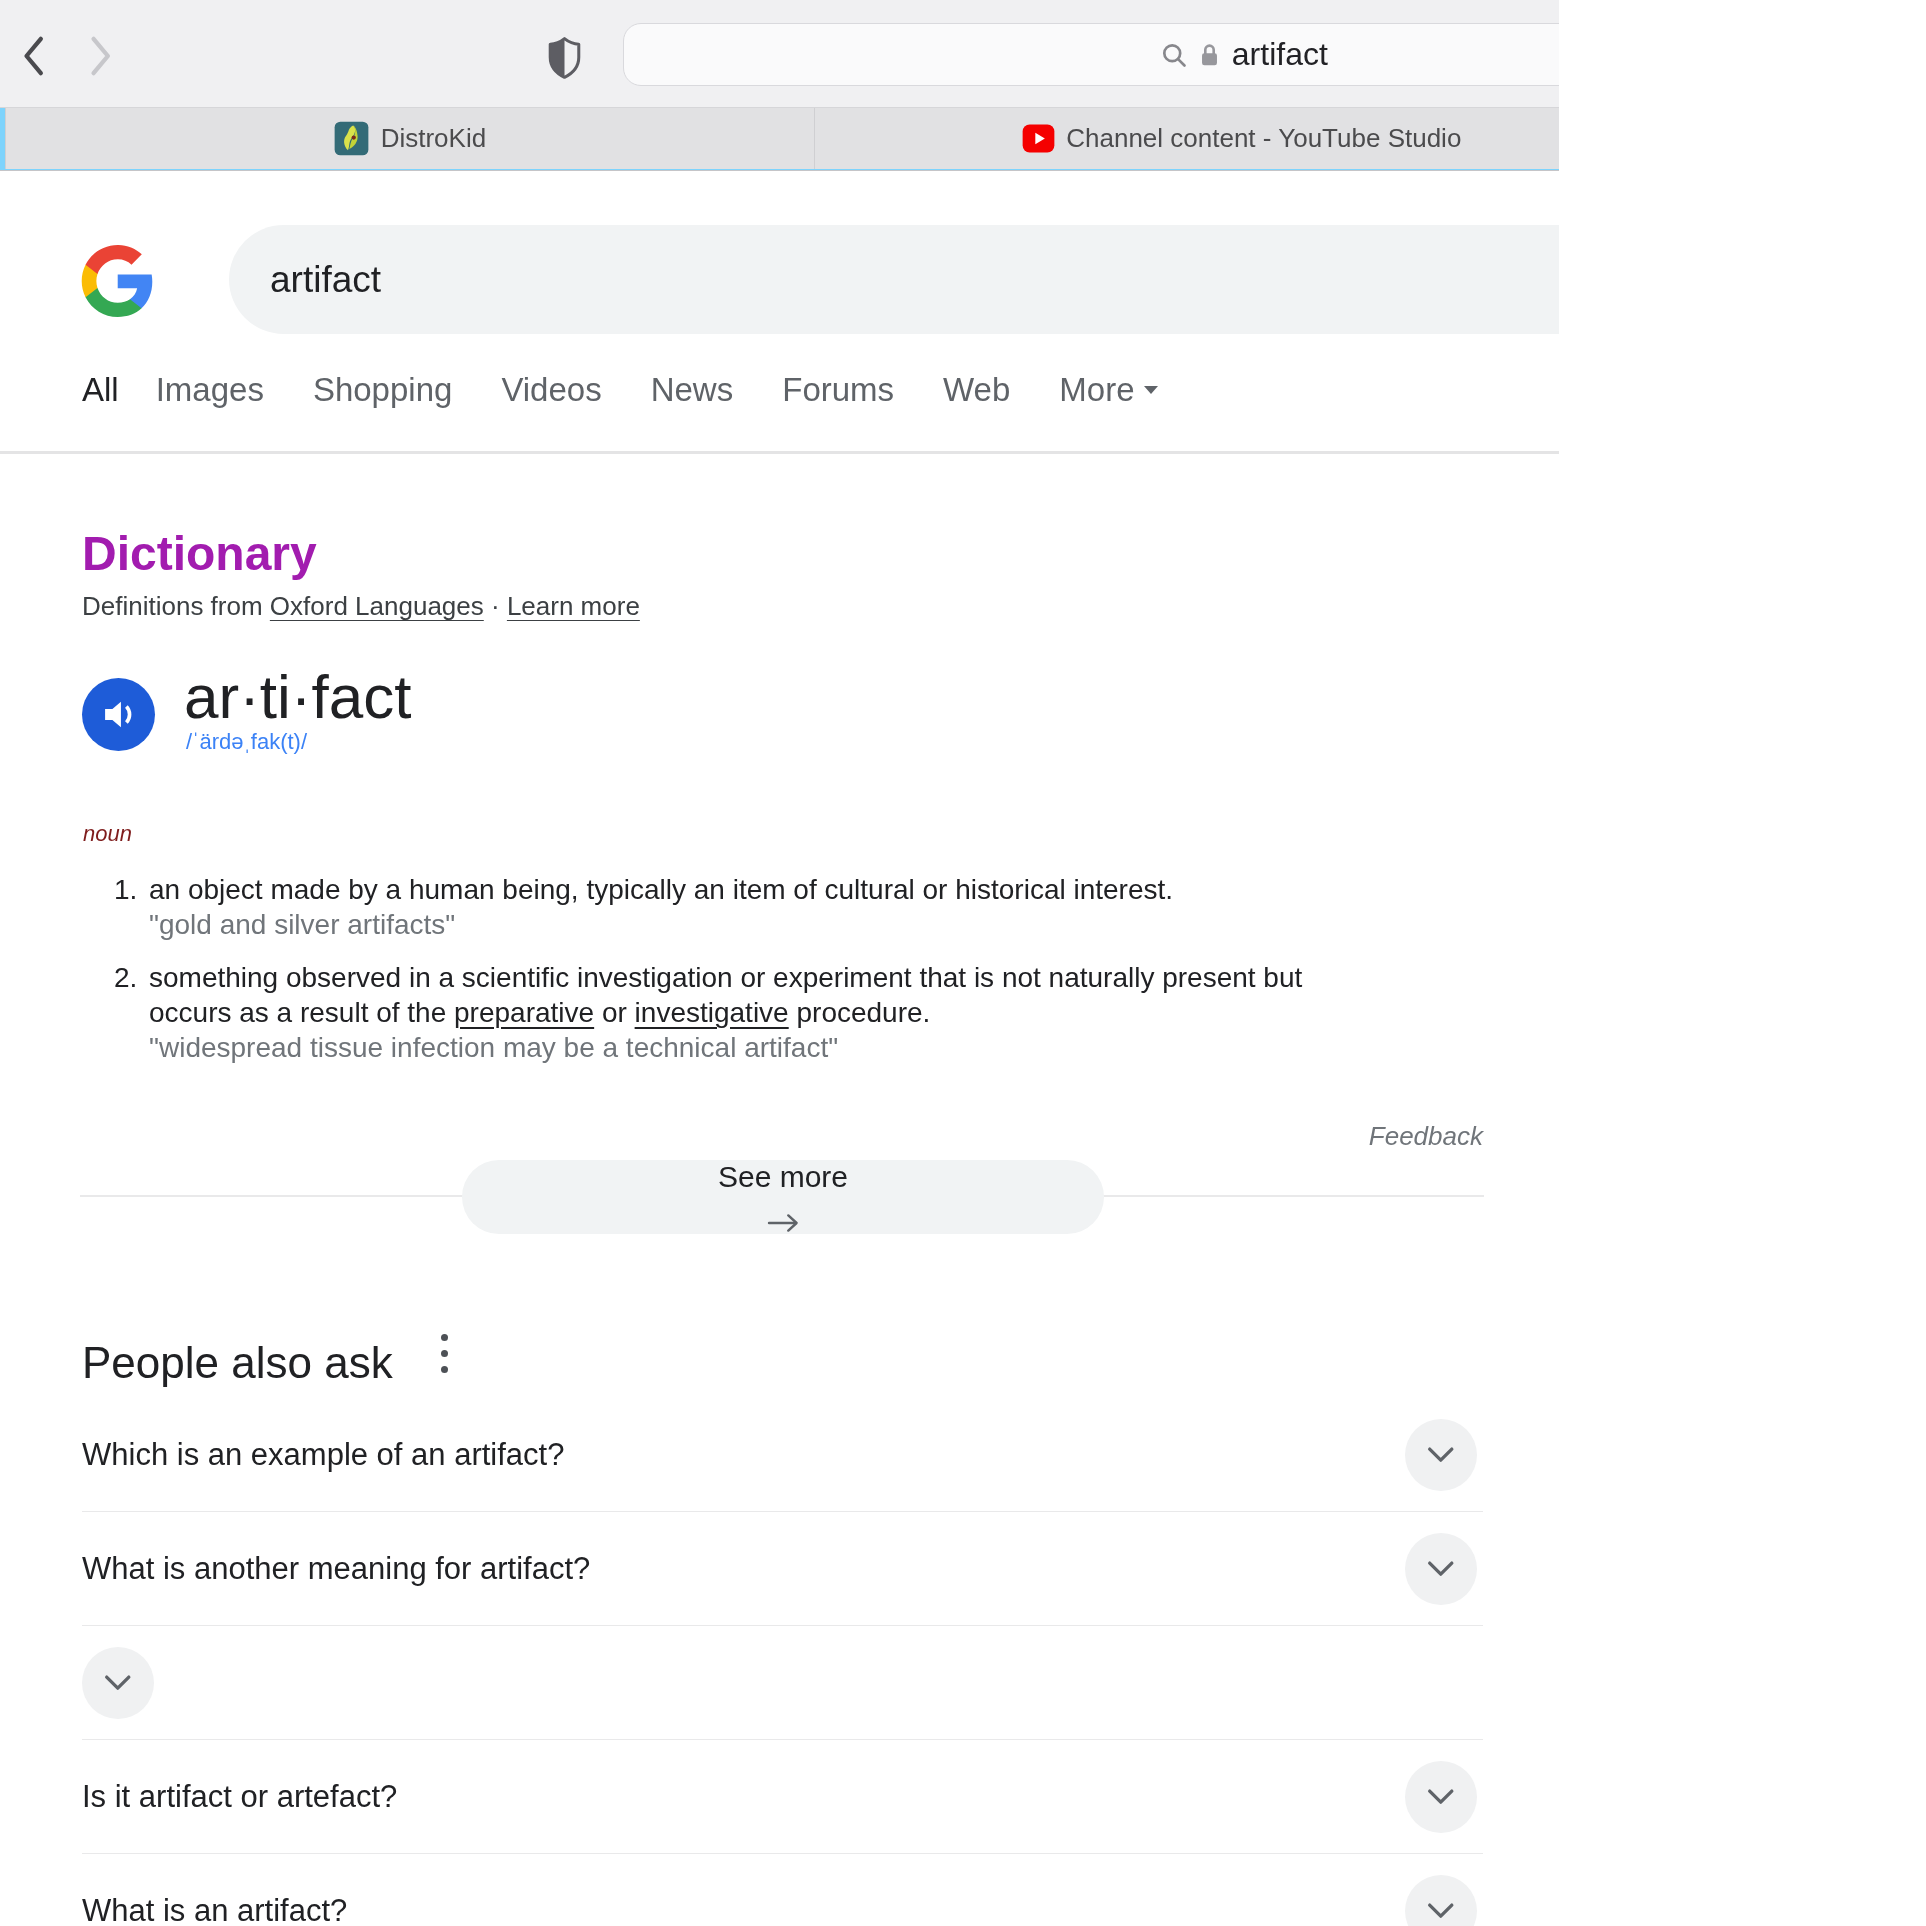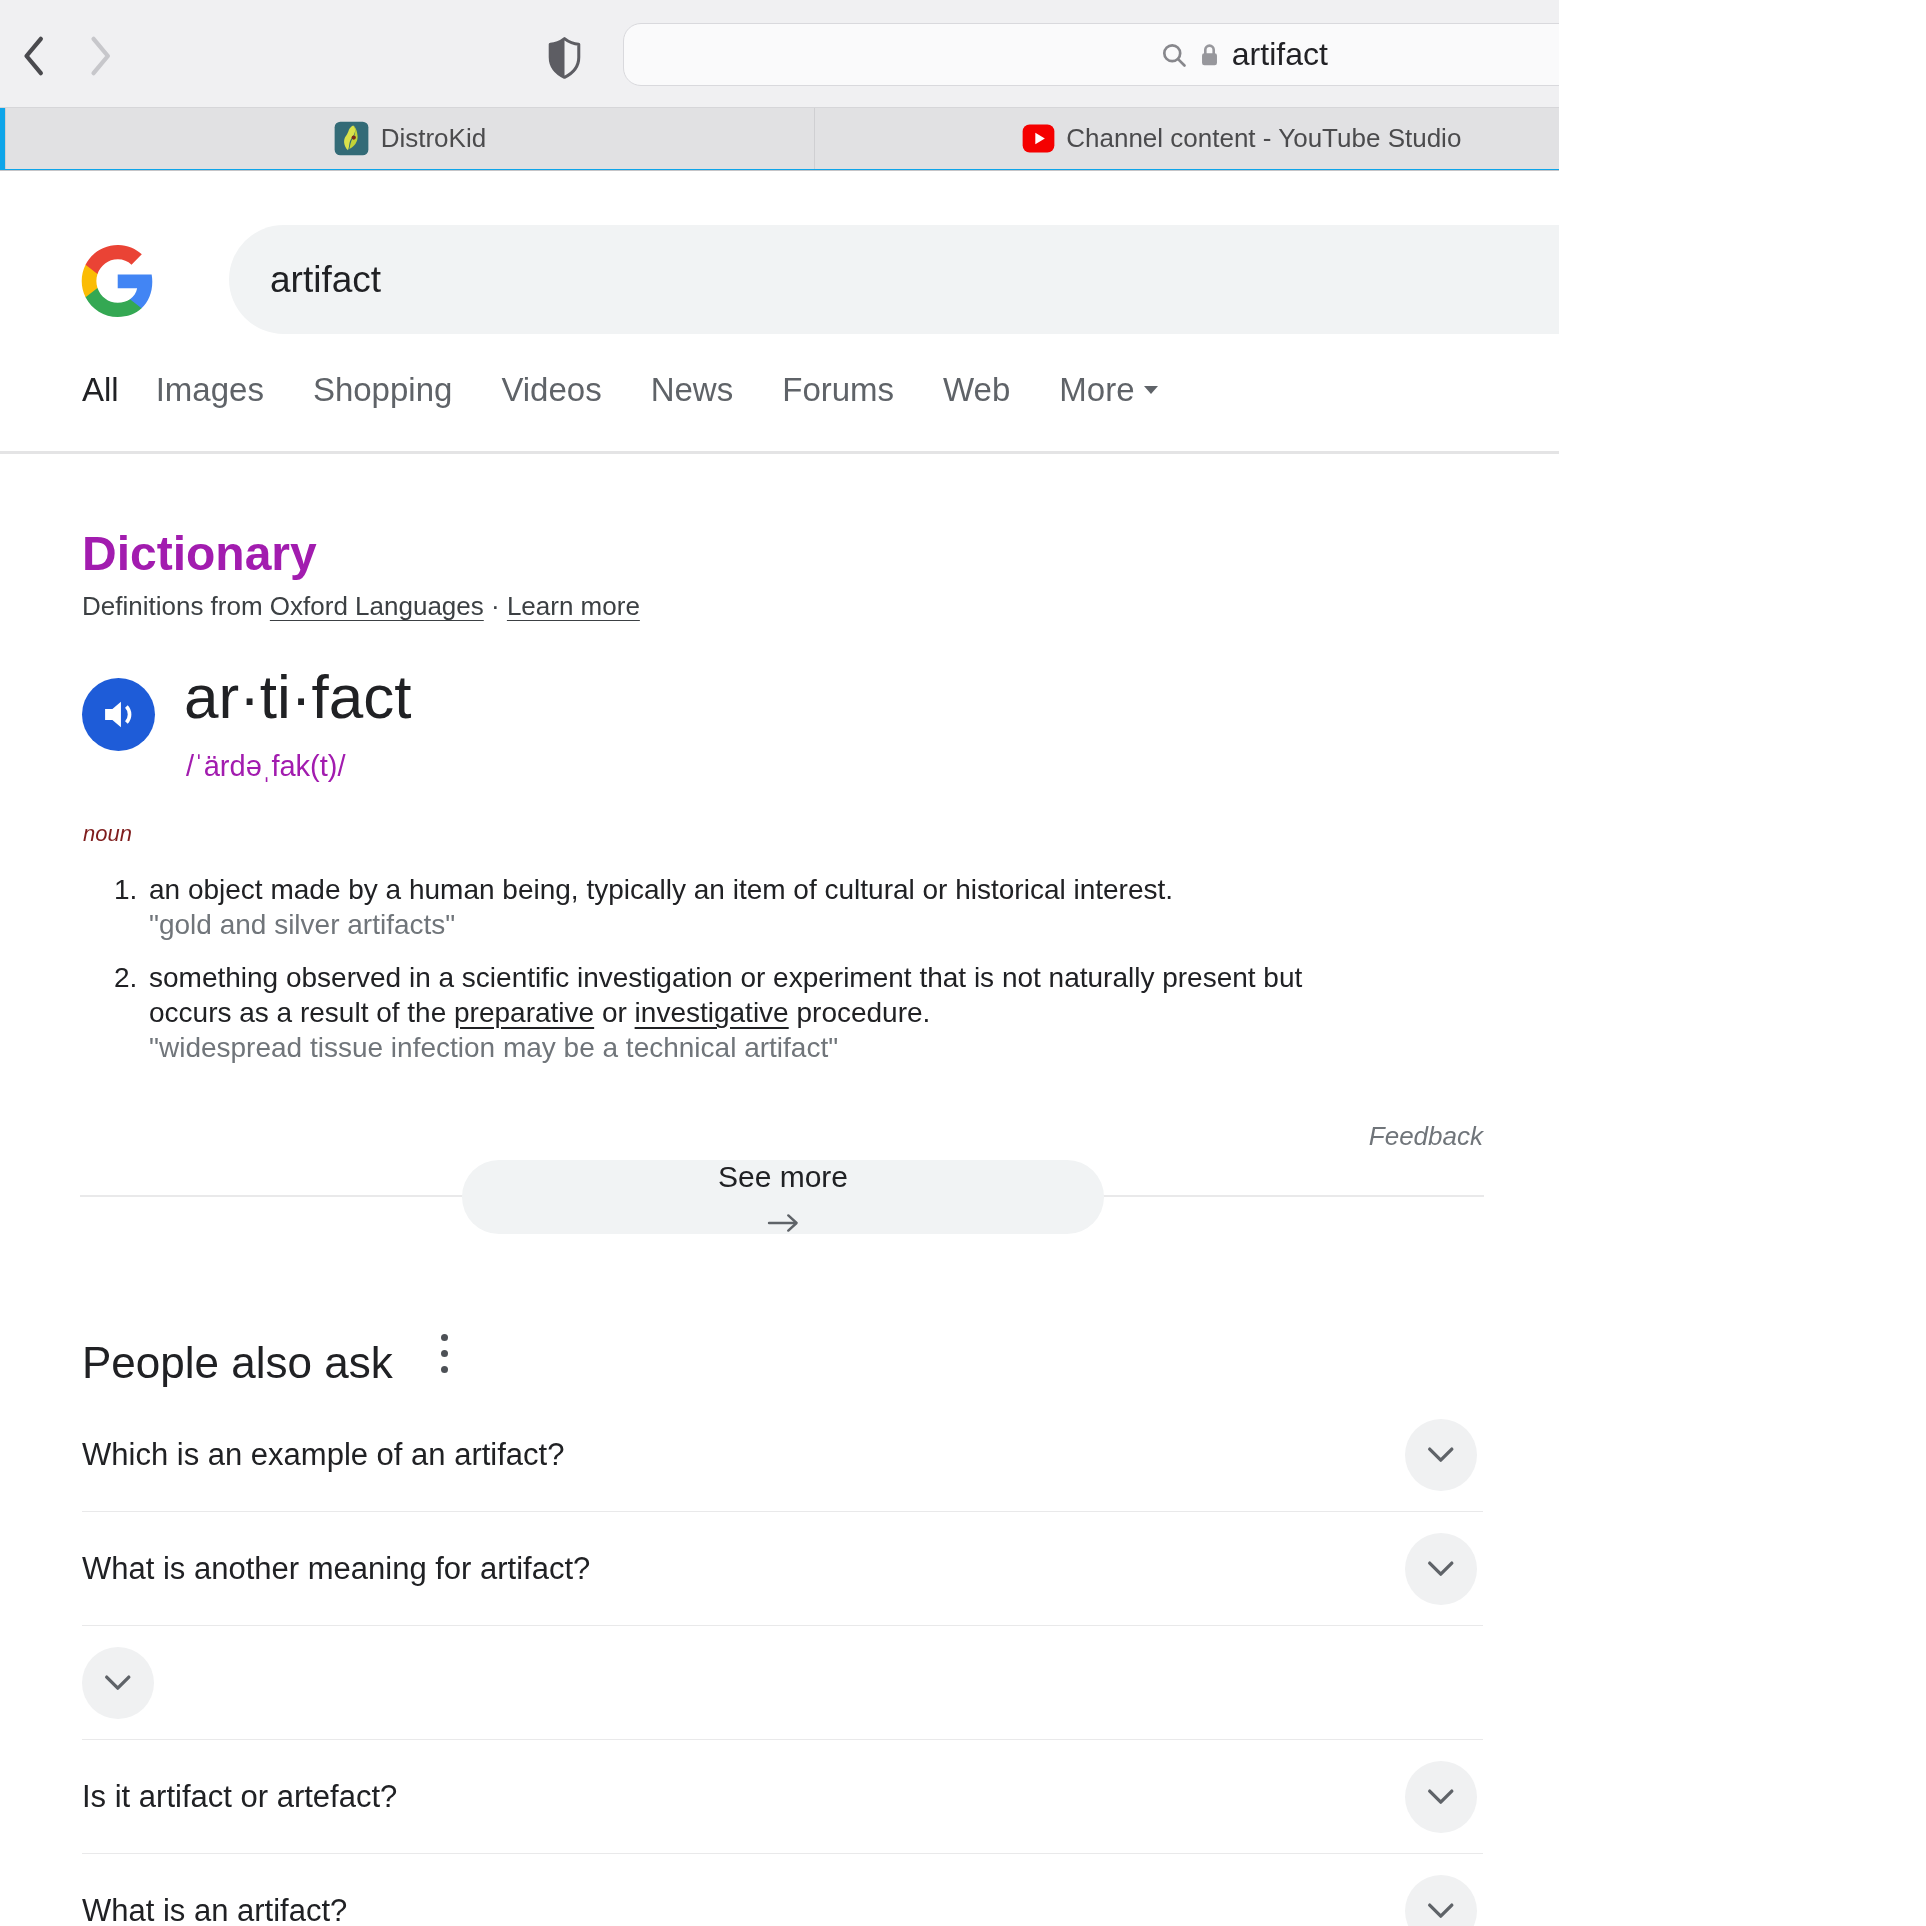--- a/index.html
+++ b/index.html
@@ -13,21 +13,21 @@
   .navbtn { position:absolute; top:33px; width:39px; height:45px; display:flex; align-items:center; justify-content:center; }
   .navbtn.back { left:14px; color:#4a4a4e; }
   .navbtn.fwd  { left:82px; color:#c7c7cb; }
   .shieldbtn { position:absolute; left:544px; top:35px; width:41px; height:45px; display:flex; align-items:center; justify-content:center; color:#5d5d63; }
   .urlfield { position:absolute; left:623px; top:23px; width:1242px; height:63px; background:#fafafb; border:1.3px solid #d9d9dd; border-radius:18px; display:flex; align-items:center; justify-content:center; }
   .urlcenter { display:flex; align-items:center; gap:10.3px; }
   .urltext { font-size:32px; color:#222226; }
   .reload { position:absolute; right:15.4px; top:50%; transform:translateY(-50%); width:36px; height:36px; display:flex; align-items:center; justify-content:center; color:#56565c; }
 
   
-  .tabbar { position:absolute; left:0; top:107px; width:1926px; height:64px; background:#0ea5e9; border-top:1.3px solid #d6d6d9; border-bottom:1.3px solid #c5c5c8; }
+  .tabbar { position:absolute; left:0; top:107px; width:1926px; height:64px; background:#7dd3fc; border-top:1.3px solid #d6d6d9; border-bottom:1.3px solid #c5c5c8; }
   .tab { position:absolute; top:0; height:61px; background:#e1e1e3; display:flex; align-items:center; justify-content:center; gap:11.6px; }
   .tab1 { left:5.1px; width:810px; border-left:1.3px solid #cfcfd2; border-right:1.3px solid #cfcfd2; }
   .tab2 { left:815px; width:854px; border-right:1.3px solid #cfcfd2; }
   .tabtitle { font-size:26px; color:#4b4b4d; }
   .fav { flex:none; }
 
   
   .glogo { position:absolute; left:81px; top:245px; }
   .pill { position:absolute; left:229px; top:225px; width:1734px; height:109px; background:#f1f3f4; border-radius:55px; display:flex; align-items:center; }
   .query { margin-left:41px; font-size:37px; color:#202124; }
@@ -41,21 +41,21 @@
   .caret { width:0; height:0; border-left:7px solid transparent; border-right:7px solid transparent; border-top:8.3px solid #5f6368; }
 
   .hr-top { position:absolute; left:0; top:451px; width:1926px; height:2.6px; background:#e4e4e5; }
 
   .dict-title { position:absolute; left:82px; top:526px; font-size:48px; font-weight:700; color:#a21caf; }
   .dict-src { position:absolute; left:82px; top:591px; font-size:26px; color:#3c4043; }
   .dict-src .seg-u { text-decoration:underline; text-underline-offset:5.1px; text-decoration-thickness:1.3px; }
 
   .audio { position:absolute; left:82px; top:678px; width:73px; height:73px; border-radius:50%; background:#1e5cd8; display:flex; align-items:center; justify-content:center; }
   .word { position:absolute; left:184px; top:661px; font-size:62px; color:#202124; }
-  .phon { position:absolute; left:186px; top:750px; font-size:29px; color:#a21caf; }
+  .phon { position:absolute; left:186px; top:729px; font-size:22px; color:#3b82f6; }
   .pos  { position:absolute; left:83px; top:821px; font-size:22px; font-style:italic; color:#7f1d1d; }
 
   .defs { position:absolute; left:114px; top:872px; width:1374px; font-size:28px; line-height:35px; color:#202124; }
   .def { display:flex; }
   .def + .def { margin-top:18px; }
   .dnum { width:35px; flex:none; }
   .dtext .seg-u { text-decoration:underline; text-underline-offset:5.1px; text-decoration-thickness:1.9px; }
   .dex { color:#70757a; }
 
   .feedback { position:absolute; left:82px; top:1121px; width:1401px; text-align:right; font-size:26px; font-style:italic; color:#70757a; }

